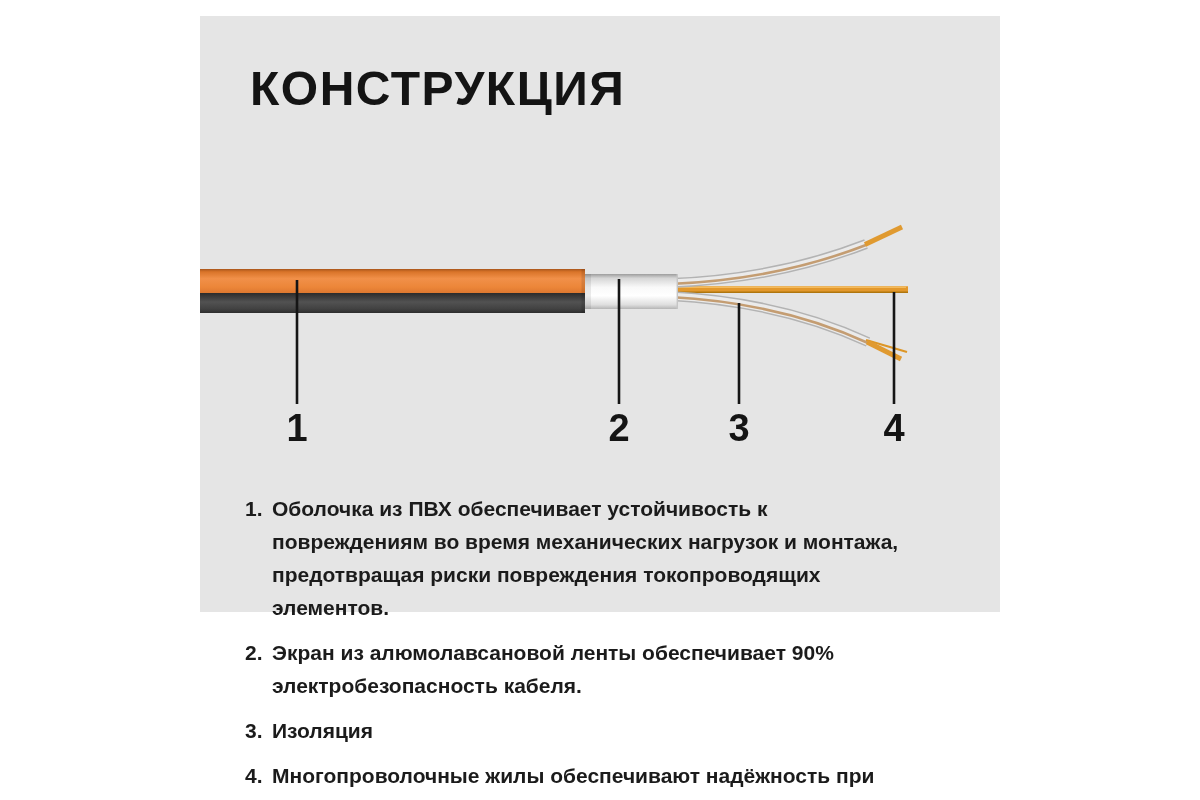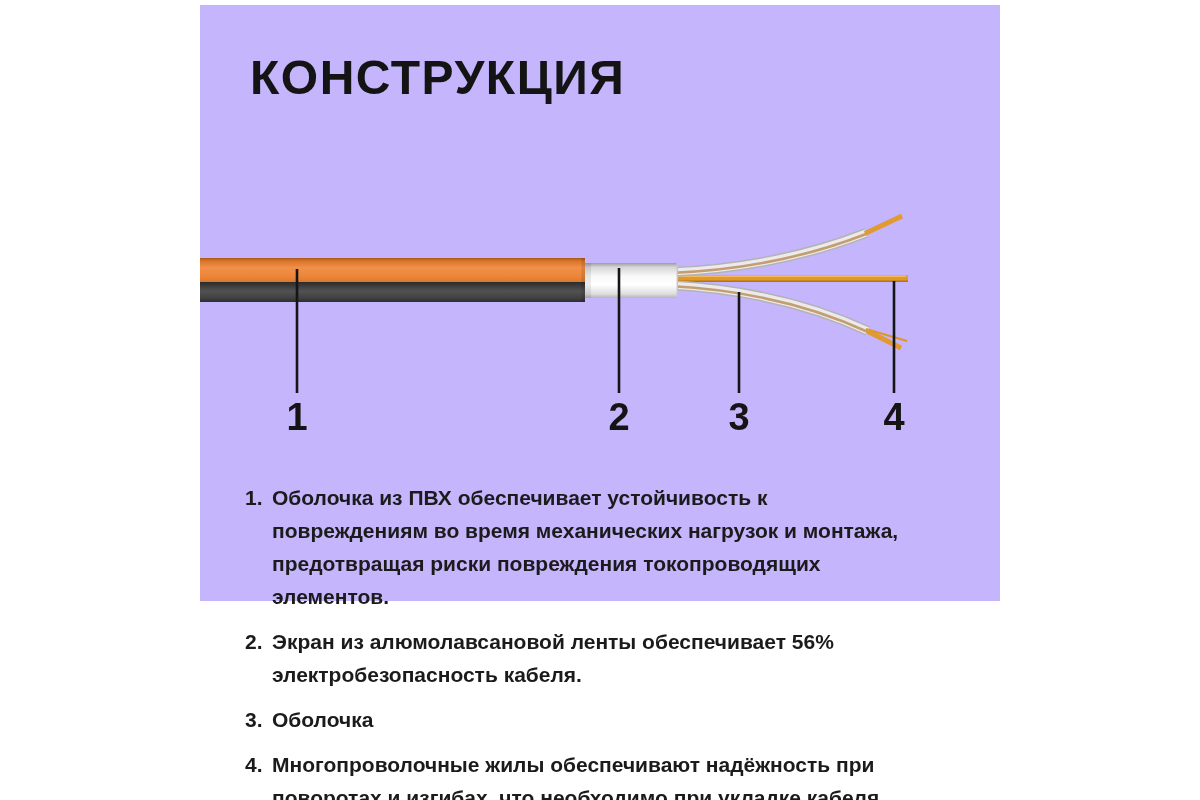--- a/index.html
+++ b/index.html
@@ -1,19 +1,19 @@
 <!DOCTYPE html>
 <html><head>
 <meta charset="utf-8">
 <style>
   * { margin:0; padding:0; box-sizing:border-box; }
   html,body { width:1200px; height:800px; background:#ffffff; overflow:hidden;
               font-family:"Liberation Sans","DejaVu Sans",sans-serif; }
   .stage { position:relative; width:1200px; height:800px; background:#ffffff; }
-  .panel { position:absolute; left:200px; top:5px; width:800px; height:596px; background:#c4b5fd; }
+  .panel { position:absolute; left:200px; top:16px; width:800px; height:596px; background:#e5e5e5; }
   .title { position:absolute; left:50px; top:44px; font-size:48px; font-weight:700;
            line-height:58px; letter-spacing:1.5px; color:#141414; }
   .title span { display:block; }
   .cable-svg { position:absolute; left:0; top:0; width:800px; height:460px; pointer-events:none; }
   .callout-num { position:absolute; top:392px; transform:translateX(-50%);
                  font-size:38px; font-weight:700; color:#141414; line-height:40px; }
   .num-1 { left:97px; } .num-2 { left:419px; } .num-3 { left:539px; } .num-4 { left:694px; }
   .legend { position:absolute; left:45px; top:476px; width:675px; }
   .legend-item { display:flex; margin-bottom:12px; font-size:21px; font-weight:700;
                  line-height:33px; color:#1b1b1b; }
@@ -99,25 +99,25 @@
     <div class="callout-num num-3">3</div>
     <div class="callout-num num-4">4</div>
 
     <div class="legend">
       <div class="legend-item">
         <span class="legend-num">1.</span>
         <span class="legend-text">Оболочка из ПВХ обеспечивает устойчивость к повреждениям во время механических нагрузок и монтажа, предотвращая риски повреждения токопроводящих элементов.</span>
       </div>
       <div class="legend-item">
         <span class="legend-num">2.</span>
-        <span class="legend-text">Экран из алюмолавсановой ленты обеспечивает 56% электробезопасность кабеля.</span>
+        <span class="legend-text">Экран из алюмолавсановой ленты обеспечивает 90% электробезопасность кабеля.</span>
       </div>
       <div class="legend-item">
         <span class="legend-num">3.</span>
-        <span class="legend-text">Оболочка</span>
+        <span class="legend-text">Изоляция</span>
       </div>
       <div class="legend-item">
         <span class="legend-num">4.</span>
         <span class="legend-text">Многопроволочные жилы обеспечивают надёжность при поворотах и изгибах, что необходимо при укладке кабеля тёплого пола.</span>
       </div>
     </div>
 
   </div>
 </div>
 

